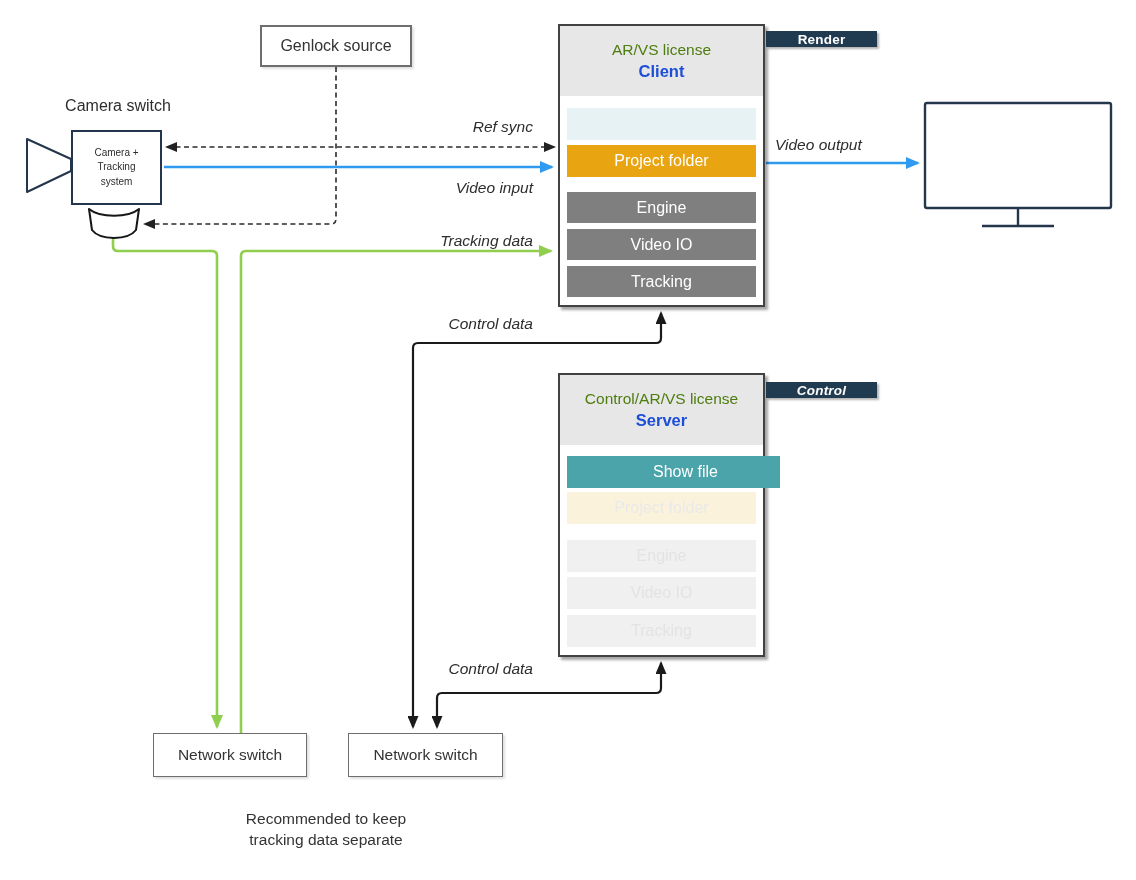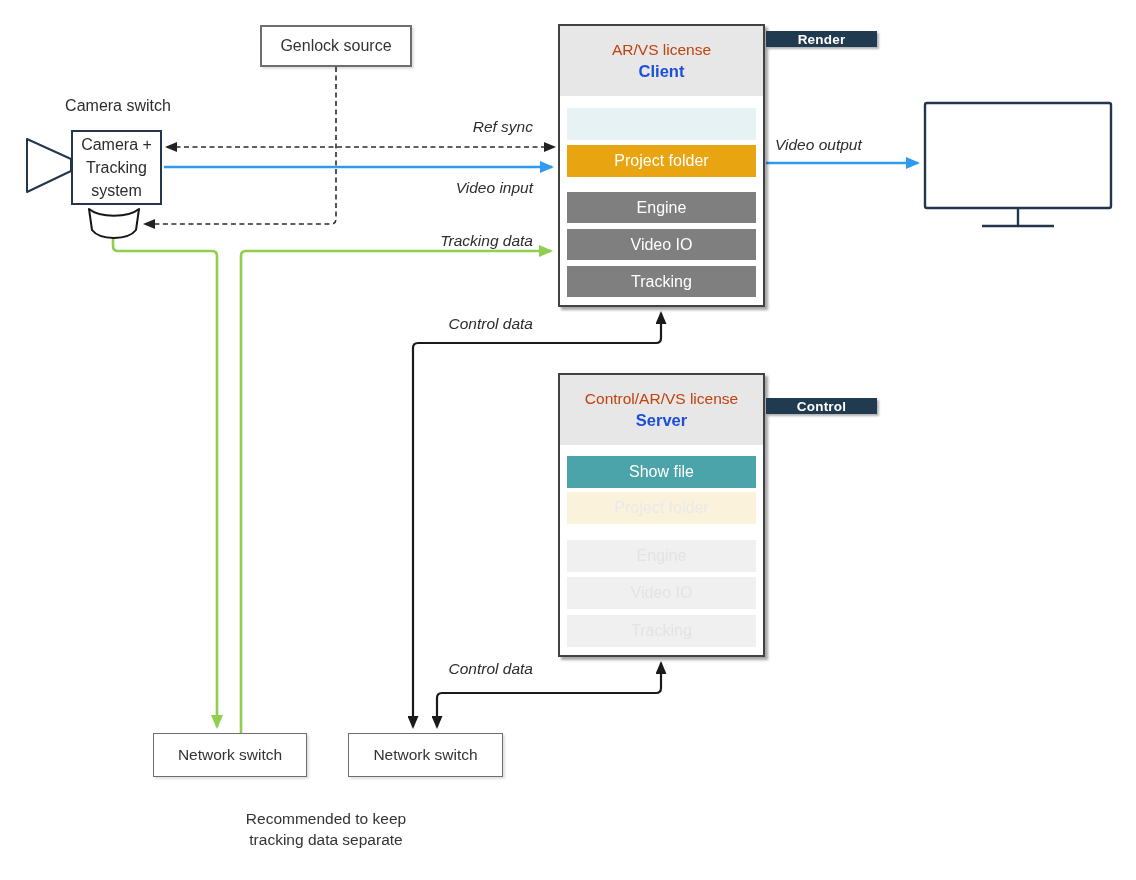--- a/index.html
+++ b/index.html
@@ -20,68 +20,68 @@
   .switch-left  { left:153px; top:733px; width:154px; height:44px; border-width:1.5px; font-size:15.5px; }
   .switch-right { left:348px; top:733px; width:155px; height:44px; border-width:1.5px; font-size:15.5px; }
 
   
   .camera-title { position:absolute; z-index:2; left:38px; top:97px; width:160px;
     text-align:center; font-size:16px; color:#2d2d2d; }
   .camera-unit {
     position:absolute; z-index:2; left:71px; top:130px; width:91px; height:75px;
     background:#fff; border:2px solid #24364B; box-sizing:border-box;
     display:flex; flex-direction:column; align-items:center; justify-content:center;
-    font-size:16px; line-height:1.45; color:#2d2d2d; text-align:center;
+    font-size:10px; line-height:1.45; color:#2d2d2d; text-align:center;
   }
 
   
   .stack {
     position:absolute; z-index:2; left:558px; width:207px; background:#fff;
     border:2px solid #424242; box-sizing:border-box;
     box-shadow:3px 3px 2.5px rgba(0,0,0,0.35);
   }
   .stack.client { top:24px; height:283px; }
   .stack.server { top:373px; height:284px; }
   .stack-header {
     position:absolute; left:0; top:0; width:100%; height:70px; background:#E7E7E7;
     display:flex; flex-direction:column; align-items:center; justify-content:center; gap:3px;
   }
-  .stack-license { font-size:15.5px; color:#c2410c; }
+  .stack-license { font-size:15.5px; color:#4d7c0f; }
   .stack-role { font-size:16.5px; font-weight:bold; color:#1d4ed8; }
   .row {
     position:absolute; left:7px; width:189px; height:32px;
     display:flex; align-items:center; justify-content:center; font-size:16px;
   }
   .row-placeholder   { background:#E7F2F4; }
   .row-accent        { background:#E8A511; color:#ffffff; }
   .row-module        { background:#7F7F7F; color:#ffffff; }
   .row-teal          { background:#4BA4AA; color:#ffffff; }
   .row-faded-accent  { background:#FBF2DC; color:#E9E9E9; }
   .row-faded         { background:#F0F0F0; color:#E3E3E3; }
   
   .client .r1 { top:82px;  height:32px; }
   .client .r2 { top:119px; height:32px; }
   .client .r3 { top:166px; height:31px; }
   .client .r4 { top:203px; height:31px; }
   .client .r5 { top:240px; height:31px; }
   
-  .server .r1 { top:81px;  height:32px; }
+  .server .r1 { top:81px;  height:32px;padding-left:24px; }
   .server .r2 { top:117px; height:32px; }
   .server .r3 { top:165px; height:32px; }
   .server .r4 { top:202px; height:32px; }
   .server .r5 { top:240px; height:32px; }
 
   .tag {
     position:absolute; z-index:3; width:111px; height:16px; background:#203A50;
     color:#fff; font-size:13.5px; font-weight:600; letter-spacing:0.2px;
     display:flex; align-items:center; justify-content:center;
     box-shadow:2px 2px 2px rgba(0,0,0,0.3);
   }
   .tag-render  { left:766px; top:31px; }
-  .tag-control { left:766px; top:398px; }
+  .tag-control { left:766px; top:382px;font-style:italic; }
 
   
   .flow-label {
     position:absolute; z-index:2; font-style:italic; font-size:15.5px;
     color:#2d2d2d; white-space:nowrap;
   }
   .fl-right { right:603px; text-align:right; }
   .fl-ref-sync      { top:118px; }
   .fl-video-input   { top:179px; }
   .fl-tracking-data { top:232px; }

